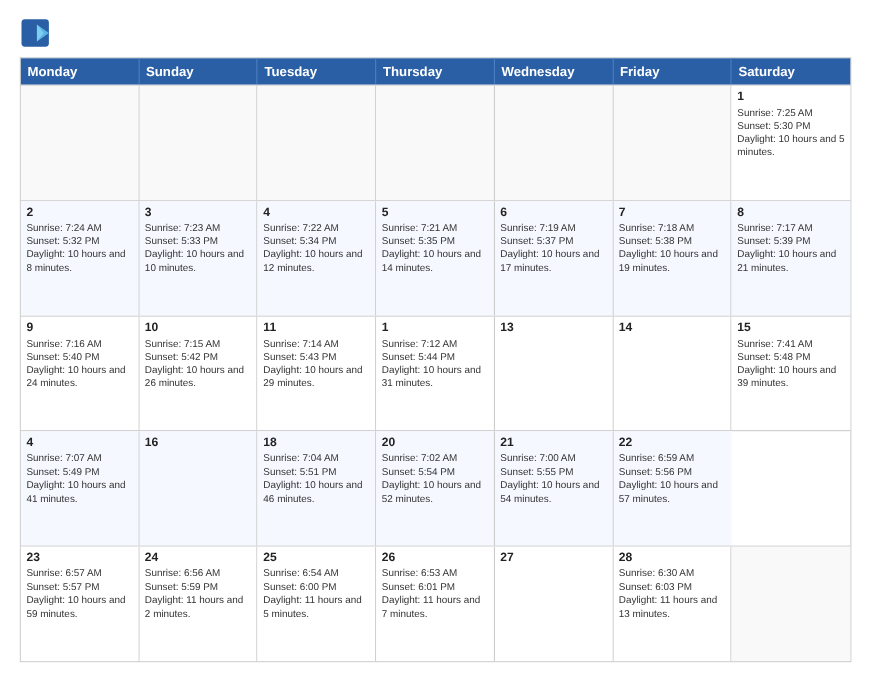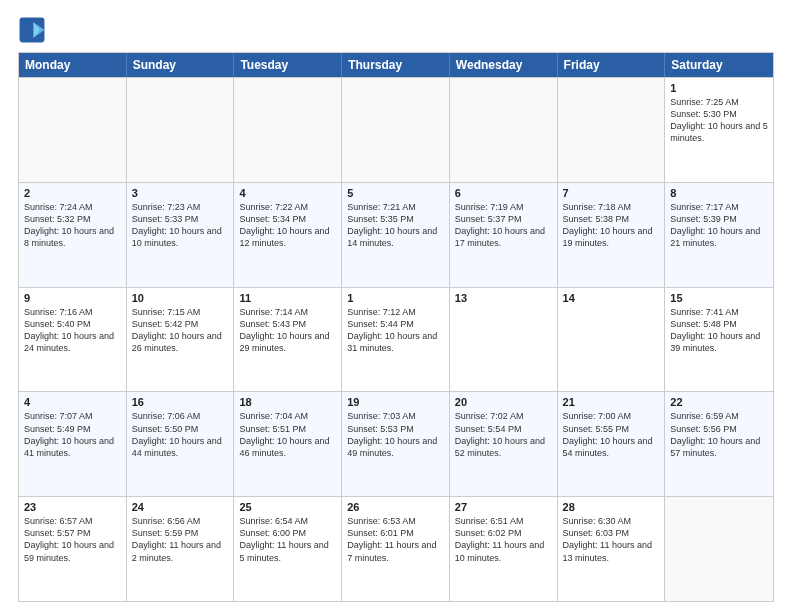--- a/index.html
+++ b/index.html
@@ -254,38 +254,27 @@
         <div class="week-row">
           <div class="day-cell">
             <span class="day-num">4</span>
             <div class="day-info">Sunrise: 7:07 AM
 Sunset: 5:49 PM
 Daylight: 10 hours
 and 41 minutes.</div>
           </div>
           <div class="day-cell">
             <span class="day-num">16</span>
-            <div class="day-info">Sunrise: 7:06 AM
-Sunset: 5:50 PM
-Daylight: 10 hours
-and 44 minutes.</div>
           </div>
           <div class="day-cell">
             <span class="day-num">18</span>
             <div class="day-info">Sunrise: 7:04 AM
 Sunset: 5:51 PM
 Daylight: 10 hours
 and 46 minutes.</div>
-          </div>
-          <div class="day-cell">
-            <span class="day-num">19</span>
-            <div class="day-info">Sunrise: 7:03 AM
-Sunset: 5:53 PM
-Daylight: 10 hours
-and 49 minutes.</div>
           </div>
           <div class="day-cell">
             <span class="day-num">20</span>
             <div class="day-info">Sunrise: 7:02 AM
 Sunset: 5:54 PM
 Daylight: 10 hours
 and 52 minutes.</div>
           </div>
           <div class="day-cell">
             <span class="day-num">21</span>
@@ -326,24 +315,20 @@
           </div>
           <div class="day-cell">
             <span class="day-num">26</span>
             <div class="day-info">Sunrise: 6:53 AM
 Sunset: 6:01 PM
 Daylight: 11 hours
 and 7 minutes.</div>
           </div>
           <div class="day-cell">
             <span class="day-num">27</span>
-            <div class="day-info">Sunrise: 6:51 AM
-Sunset: 6:02 PM
-Daylight: 11 hours
-and 10 minutes.</div>
           </div>
           <div class="day-cell">
             <span class="day-num">28</span>
             <div class="day-info">Sunrise: 6:30 AM
 Sunset: 6:03 PM
 Daylight: 11 hours
 and 13 minutes.</div>
           </div>
           <div class="day-cell empty"></div>
         </div>

